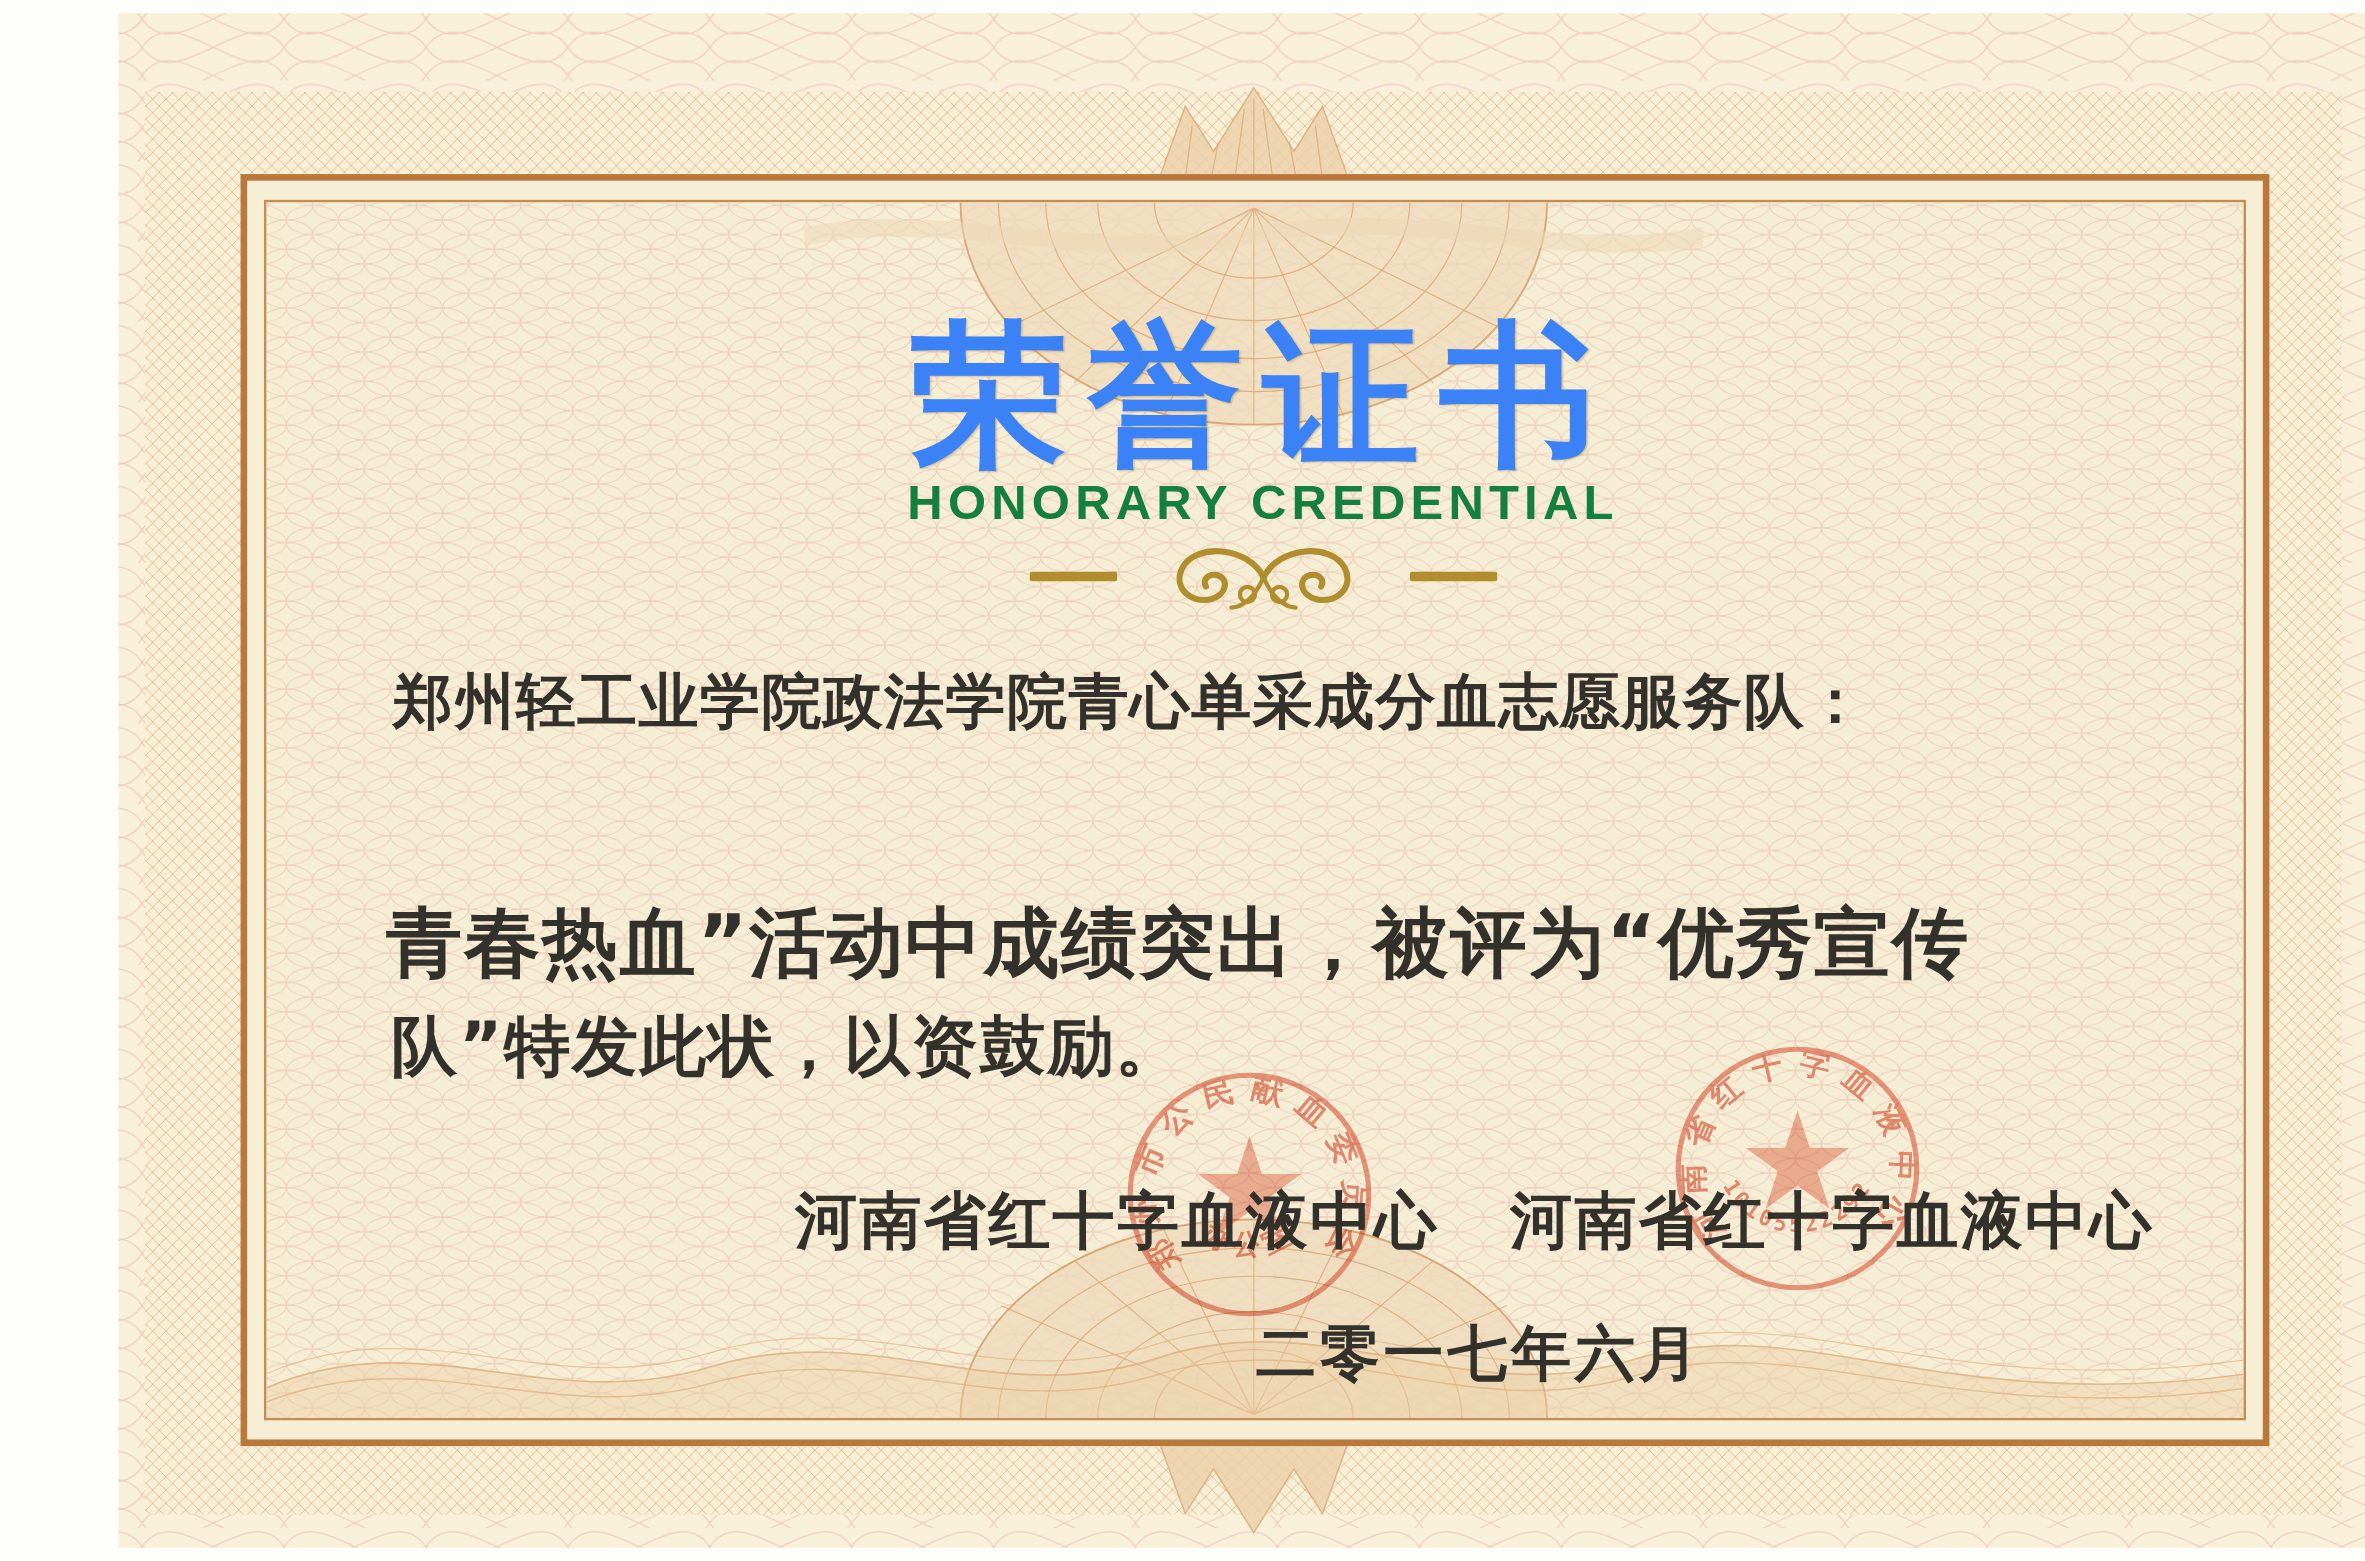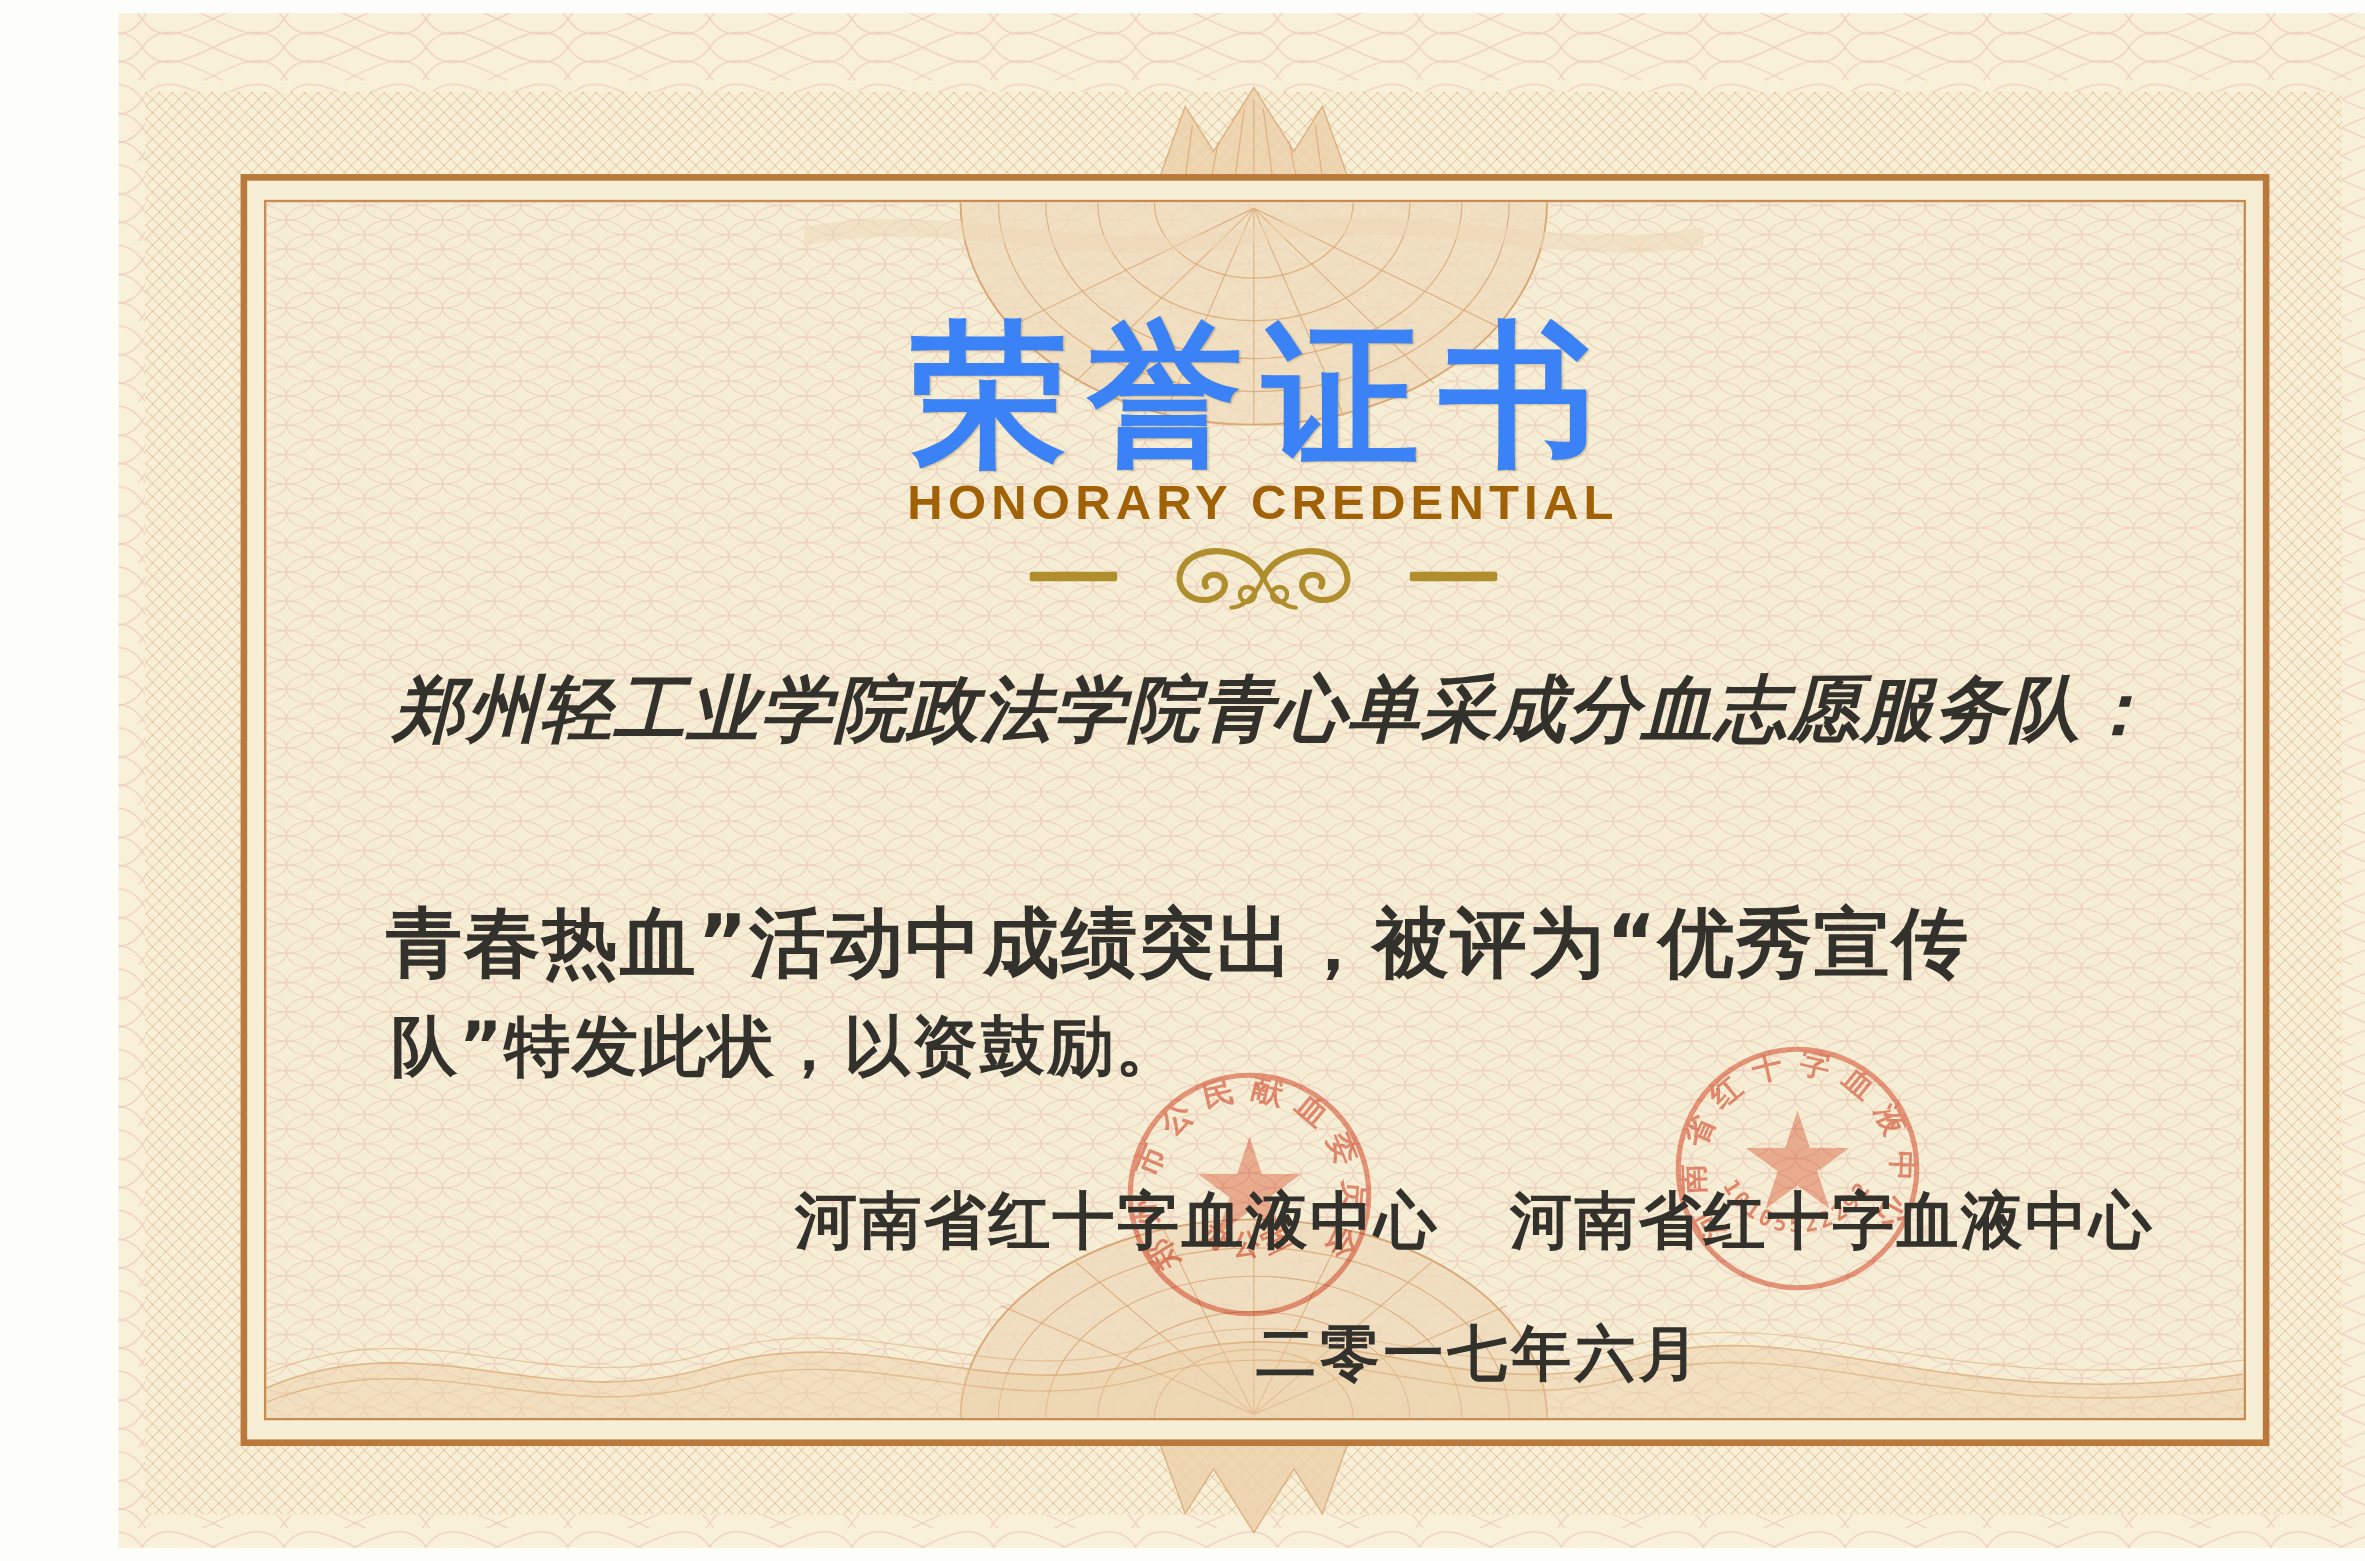--- a/index.html
+++ b/index.html
@@ -5,24 +5,24 @@
   html,body{margin:0;padding:0;background:#ffffff;}
   .page{position:relative;width:2413px;height:1561px;overflow:hidden;
         font-family:"DejaVu Sans",sans-serif;background:#fdfdfa;}
   .bg{position:absolute;left:0;top:0;}
   .t{position:absolute;white-space:nowrap;color:#33312b;font-weight:800;
      font-family:"DejaVu Sans",sans-serif;}
   .title{left:274px;top:292px;width:1978px;text-align:center;
          font-size:156px;letter-spacing:20px;font-weight:900;color:#3b82f6;
          text-shadow:1.4px 1.4px 1.9px rgba(96,74,8,0.28);}
   .subtitle{left:274px;top:474px;width:1978px;text-align:center;
-            font-size:49px;letter-spacing:5.2px;font-weight:600;color:#a16207;
+            font-size:49px;letter-spacing:5.2px;font-weight:600;color:#15803d;
             font-family:"Liberation Sans",sans-serif;}
   .flourish{position:absolute;left:1027px;top:534px;}
-  .recipient{left:393px;top:662px;font-size:72px;letter-spacing:1.4px;font-style:italic;}
+  .recipient{left:393px;top:662px;font-size:60px;letter-spacing:1.4px;}
   .bodyline2{left:537px;top:784px;font-size:76px;letter-spacing:1.9px;}
   .bodyline3{left:386px;top:893px;font-size:76px;letter-spacing:1.9px;}
   .bodyline4{left:391px;top:1002px;font-size:66px;letter-spacing:1.9px;}
   .issuers{left:795px;top:1179px;font-size:62px;letter-spacing:2.4px;}
   .issuers .gap{display:inline-block;width:71px;}
   .date{left:1256px;top:1274px;width:416px;text-align:center;
         font-size:60px;letter-spacing:3.8px;margin-top:40px;}
   .seal{position:absolute;mix-blend-mode:multiply;opacity:0.86;}
 </style>
 </head>

